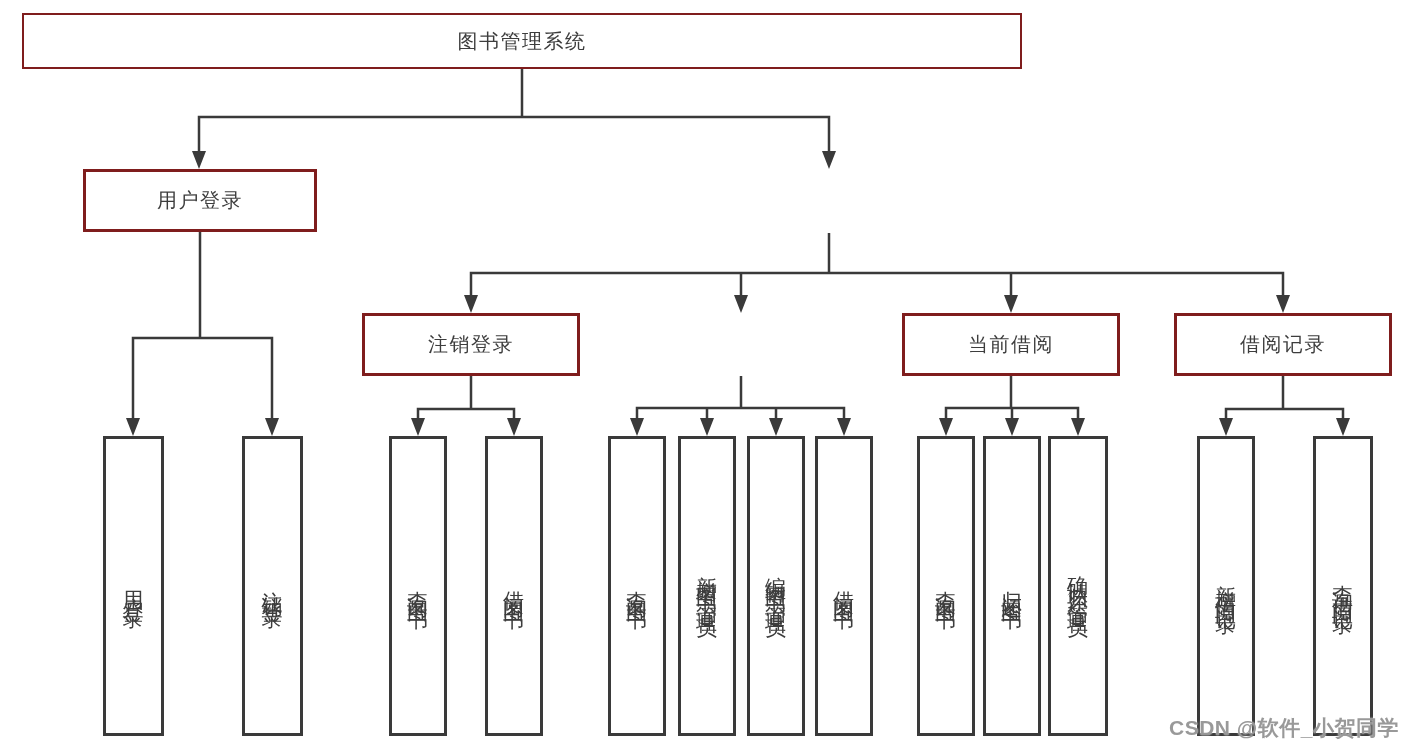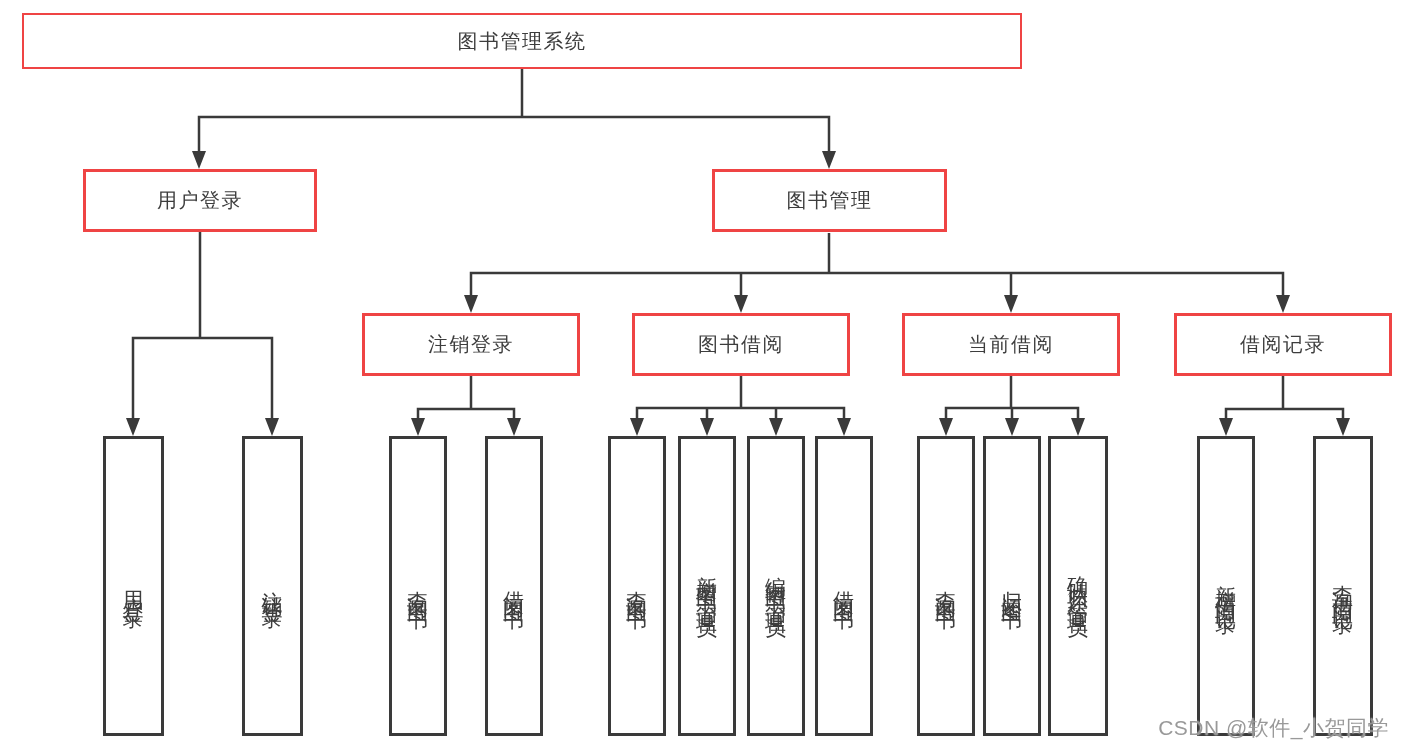--- a/index.html
+++ b/index.html
@@ -15,21 +15,21 @@
   #connectors {
     position: absolute;
     left: 0; top: 0;
     width: 1405px; height: 747px;
     z-index: 1;
   }
   .hbox {
     position: absolute;
     box-sizing: border-box;
     background: #ffffff;
-    border: 3px solid #ef4444;
+    border: 3px solid #7f1d1d;
     display: flex;
     align-items: center;
     justify-content: center;
     font-size: 20px;
     letter-spacing: 1.5px;
     z-index: 2;
     white-space: nowrap;
   }
   .hbox.root { border-width: 2px; }
   .vbox {
@@ -47,28 +47,29 @@
   .vtext {
     writing-mode: vertical-rl;
     text-orientation: mixed;
     font-size: 21px;
     letter-spacing: 6px;
     line-height: 1;
     white-space: nowrap;
   }
   #watermark {
     position: absolute;
-    right: 16px;
+    right: 6px;
     bottom: 5px;
     z-index: 5;
     font-size: 21px;
     letter-spacing: 0.5px;
     color: rgba(148,148,148,0.95);
     text-shadow: 0 0 2px #ffffff;
     white-space: nowrap;
+    font-weight: bold;
   }
 </style>
 </head>
 <body>
 
 <div id="stage">
 
   <svg id="connectors" viewBox="0 0 1405 747" xmlns="http://www.w3.org/2000/svg">
     <path fill="none" stroke="#3a3a3a" stroke-width="2.5" d="M522,69V117 M197.75,117H830.25 M199,117V153 M829,117V153
              M200,232V338 M131.75,338H273.25 M133,338V420 M272,338V420
@@ -86,29 +87,23 @@
              M1219,418H1233L1226,436Z M1336,418H1350L1343,436Z"></path>
   </svg>
 
   <div class="hbox root" style="left:22px;top:13px;width:1000px;height:56px">
     <span>图书管理系统</span>
   </div>
 
   <div class="hbox" style="left:83px;top:169px;width:234px;height:63px">
     <span>用户登录</span>
   </div>
-  <div class="hbox" style="left:712px;top:169px;width:235px;height:63px">
-    <span>图书管理</span>
-  </div>
 
   <div class="hbox" style="left:362px;top:313px;width:218px;height:63px">
     <span>注销登录</span>
-  </div>
-  <div class="hbox" style="left:632px;top:313px;width:218px;height:63px">
-    <span>图书借阅</span>
   </div>
   <div class="hbox" style="left:1174px;top:313px;width:218px;height:63px">
     <span>借阅记录</span>
   </div>
   <div class="hbox" style="left:902px;top:313px;width:218px;height:63px">
     <span>当前借阅</span>
   </div>
 
   <div class="vbox" style="left:103px;width:61px">
     <span class="vtext">用户登录</span>

